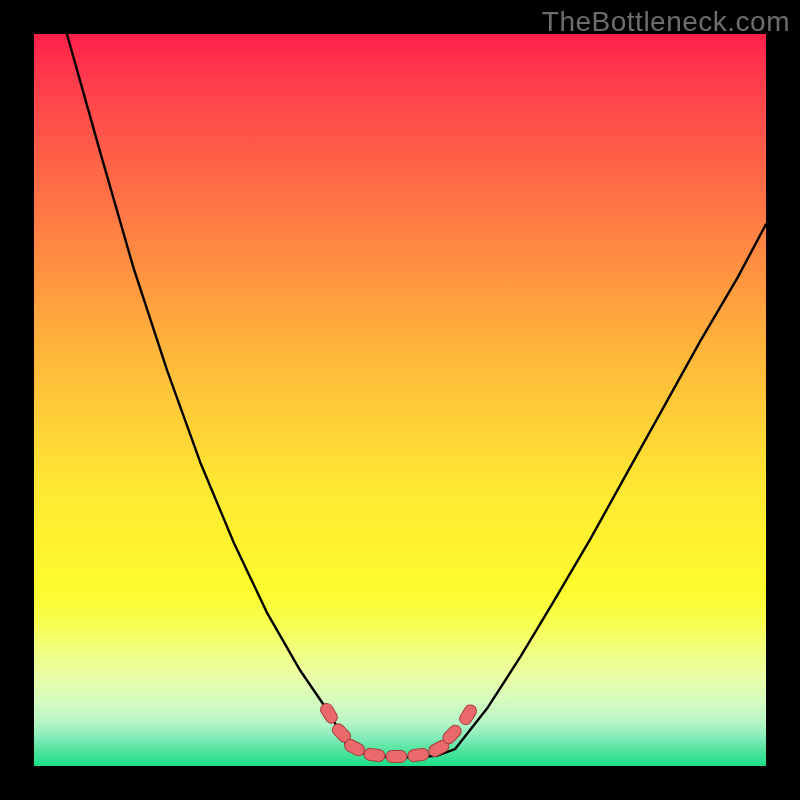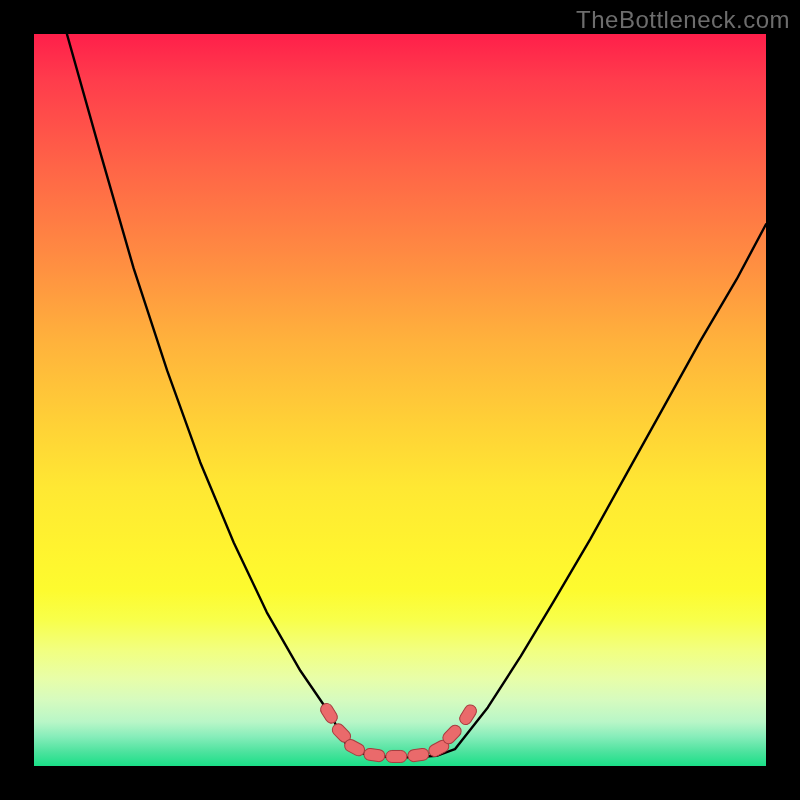--- a/index.html
+++ b/index.html
@@ -54,21 +54,21 @@
   .curve-svg {
     position: absolute;
     top: 0; left: 0;
     width: 732px; height: 732px;
   }
   .watermark {
     position: absolute;
     top: 6px;
     right: 10px;
     color: #6d6d6d;
-    font-size: 24px;
+    font-size: 28px;
     letter-spacing: 0.5px;
   }
 </style>
 </head>
 <body>
 
 <div class="frame">
 
   <div class="watermark">TheBottleneck.com</div>
 

